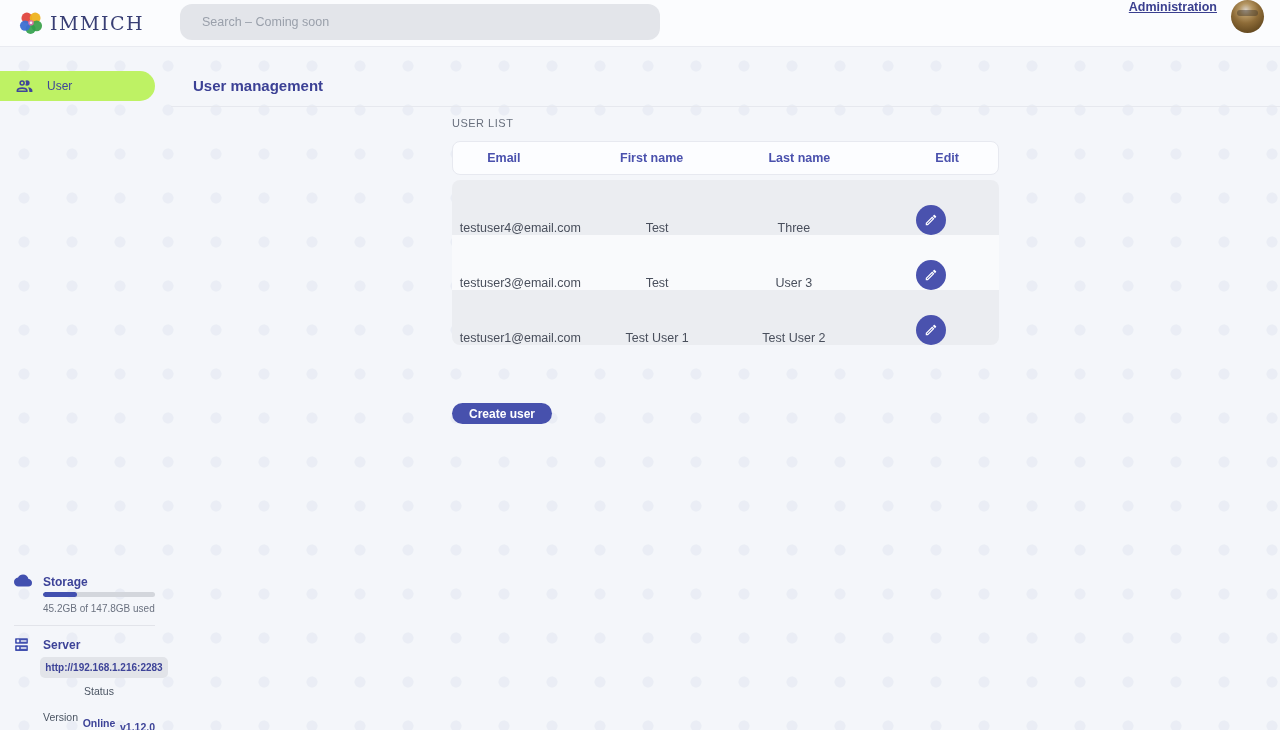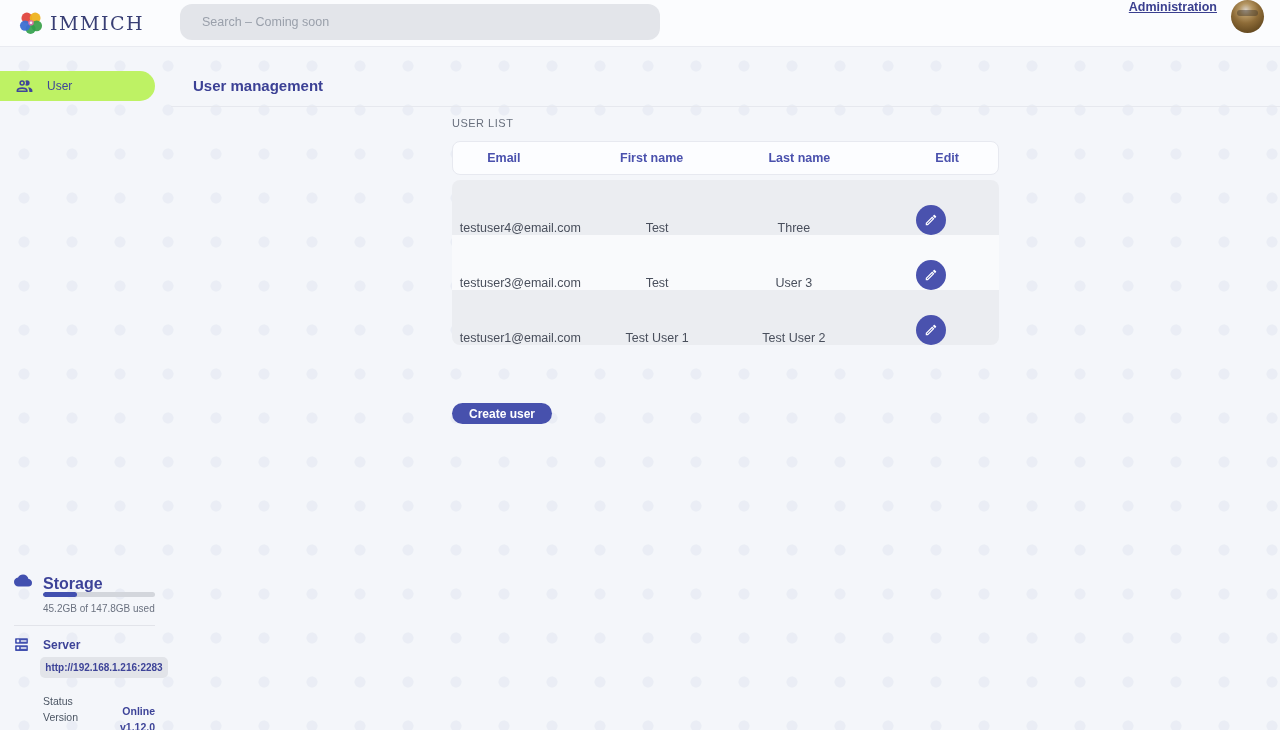--- a/index.html
+++ b/index.html
@@ -50,38 +50,38 @@
   }
   
   .side-item{
     position:absolute;left:0;top:71px;width:155px;height:30px;
     background:#bef264;border-radius:0 15px 15px 0;
     display:flex;align-items:center;gap:13px;padding-left:15px;cursor:pointer;
   }
   .side-item-label{font-size:12px;font-weight:500;color:#3f459a;}
   
   .storage-icon{position:absolute;left:14px;top:573px;}
-  .storage-title{position:absolute;left:43px;top:575px;font-size:16px;font-weight:700;color:var(--indigo-text);}
+  .storage-title{position:absolute;left:43px;top:575px;font-size:12px;font-weight:700;color:var(--indigo-text);}
   .progress-track{
     position:absolute;left:43px;top:592px;width:112px;height:5px;
     background:#d3d6dc;border-radius:3px;overflow:hidden;
   }
   .progress-fill{height:100%;background:var(--accent);border-radius:3px;width:30%;}
   .storage-usage{position:absolute;left:43px;top:603px;font-size:10px;color:#6b7280;}
   .side-divider{position:absolute;left:14px;top:625px;width:141px;height:1px;background:#e2e4ea;}
   
   .server-icon{position:absolute;left:13px;top:636px;}
   .server-title{position:absolute;left:43px;top:638px;font-size:12px;font-weight:700;color:var(--indigo-text);}
   .server-url{
     position:absolute;left:40px;top:657px;width:128px;height:21px;
     background:#e2e4e9;border-radius:5px;display:flex;align-items:center;justify-content:center;
     font-size:10px;font-weight:700;color:var(--indigo-text);
   }
   .kv-row{position:absolute;left:43px;width:112px;display:flex;justify-content:space-between;align-items:center;}
-  .kv-row.status{top:685px;}
+  .kv-row.status{top:685px;flex-direction:column;}
   .kv-row.version{top:701px;}
   .kv-key{font-size:10.5px;color:#4b5563;}
   .kv-val{font-size:10.5px;font-weight:700;color:var(--indigo-text);margin-top:20px;}
   
   .page-title{
     position:absolute;left:193px;top:77px;
     font-size:15px;font-weight:700;color:#3c4195;
   }
   .title-divider{position:absolute;left:171px;top:106px;right:0;height:1px;background:#e6e8ee;}
   .section-label{

